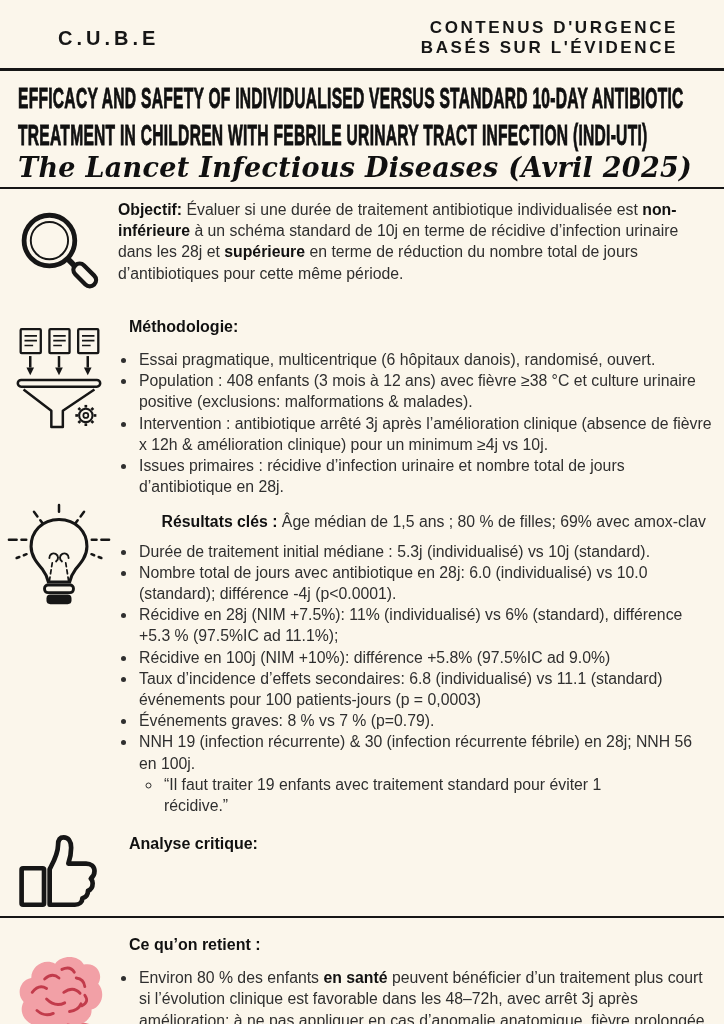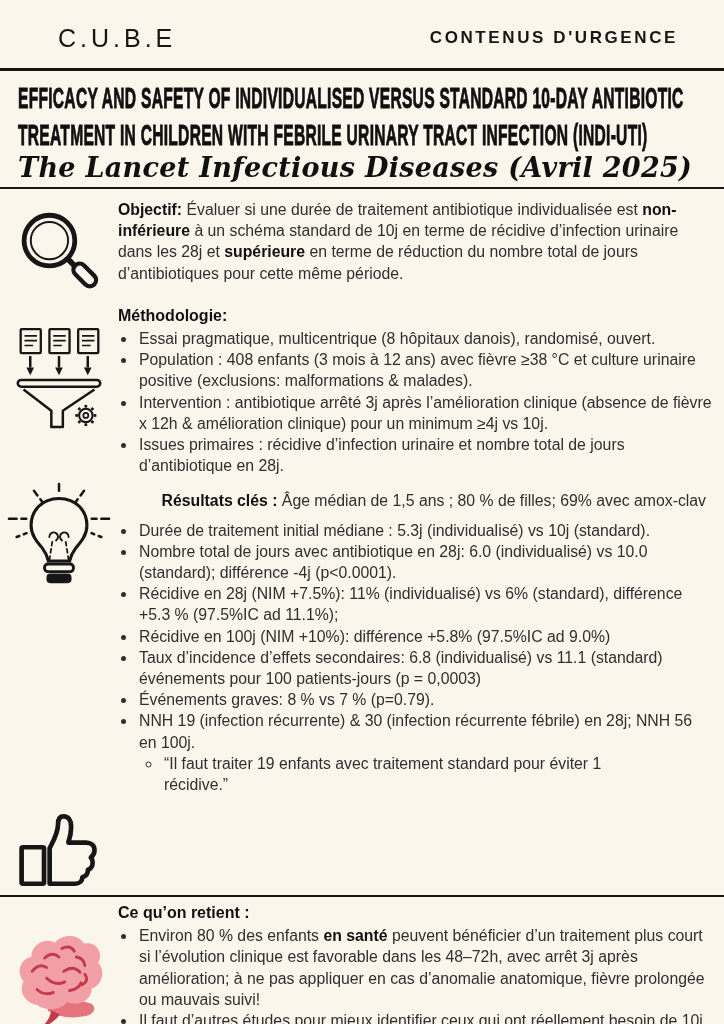--- a/index.html
+++ b/index.html
@@ -18,38 +18,38 @@
     color:var(--body-text);
     font-family:"Liberation Sans",sans-serif;
   }
   .page{width:724px;height:1024px;position:relative;}
   .rule{border:none;border-top:2px solid var(--ink);margin:0;width:100%;}
   .rule.thick{border-top-width:3px;}
 
   
   header{display:flex;justify-content:space-between;align-items:center;
     padding:16px 46px 8px 58px;height:68px;}
-  .brand{font-size:25px;font-weight:400;letter-spacing:4px;color:var(--ink);}
+  .brand{font-size:20px;font-weight:700;letter-spacing:4px;color:var(--ink);}
   .tagline{text-align:right;font-size:17px;font-weight:700;letter-spacing:2.6px;
     line-height:20px;color:var(--ink);}
 
   
   .title-block{padding:8px 31px 4px 18px;}
   .title-lines{transform:scaleX(0.52);transform-origin:0 0;white-space:nowrap;width:195%;}
   .t-line{font-size:30px;line-height:37px;font-weight:700;color:#101010;
     letter-spacing:0.5px;-webkit-text-stroke:0.9px #101010;}
   .source{font-family:"DejaVu Serif",serif;font-style:italic;font-weight:700;
     font-size:27px;line-height:30px;color:#101010;letter-spacing:0.3px;}
 
   
   .row{display:flex;}
   .icon-col{flex:0 0 118px;display:flex;justify-content:center;align-items:flex-start;}
   .content{flex:1;padding-right:10px;font-size:15.8px;line-height:21.2px;}
   .icon{color:var(--ink);overflow:visible;}
-  h3{font-size:16px;line-height:22px;margin:0;color:#111;}
+  h3{font-size:16px;line-height:22px;margin:11px;color:#111;}
   .para{margin:0;padding-top:2px;}
   .heading-line{margin:8px;text-align:right;}
   ul{margin:1px 0 0 0;padding-left:19px;}
   li{margin:0;padding-left:2px;}
   ul.sub{list-style-type:circle;padding-left:23px;margin:0;}
   ul.sub li{max-width:470px;}
   .b{font-weight:700;color:#111;}
 
   #sec-objectif{margin-top:8px;}
   #sec-methodologie{margin-top:6px;}
@@ -66,20 +66,21 @@
 </style>
 </head>
 <body>
 
 <div class="page">
 
   <header>
     <div class="brand">C.U.B.E</div>
     <div class="tagline">
       <div>CONTENUS D'URGENCE</div>
+      <div>BASÉS SUR L'ÉVIDENCE</div>
     </div>
   </header>
 
   <div class="rule thick"></div>
 
   <div class="title-block">
     <div class="title-lines">
       <div class="t-line">EFFICACY AND SAFETY OF INDIVIDUALISED VERSUS STANDARD 10-DAY ANTIBIOTIC</div>
       <div class="t-line">TREATMENT IN CHILDREN WITH FEBRILE URINARY TRACT INFECTION (INDI-UTI)</div>
     </div>
@@ -136,21 +137,21 @@
             <line y1="-11" y2="-8.2" stroke-width="2.8" transform="rotate(225)"></line>
             <line y1="-11" y2="-8.2" stroke-width="2.8" transform="rotate(270)"></line>
             <line y1="-11" y2="-8.2" stroke-width="2.8" transform="rotate(315)"></line>
           </g>
         </g>
       </svg>
     </div>
     <div class="content">
       <h3>Méthodologie:</h3>
       <ul>
-        <li><span><span>Essai pragmatique, multicentrique (8 hôpitaux danois), randomisé, ouvert.</span></span></li>
+        <li><span><span>Essai pragmatique, multicentrique (6 hôpitaux danois), randomisé, ouvert.</span></span></li>
         <li><span><span>Population : 408 enfants (3 mois à 12 ans) avec fièvre ≥38 °C et culture urinaire positive (exclusions: malformations &amp; malades).</span></span></li>
         <li><span><span>Intervention : antibiotique arrêté 3j après l’amélioration clinique (absence de fièvre x 12h &amp; amélioration clinique) pour un minimum ≥4j vs 10j.</span></span></li>
         <li><span><span>Issues primaires : récidive d’infection urinaire et nombre total de jours d’antibiotique en 28j.</span></span></li>
       </ul>
     </div>
   </section>
 
   <section class="row" id="sec-resultats">
     <div class="icon-col">
       <svg class="icon m-bulb" width="104" height="110" viewBox="0 0 108 112" fill="none">
@@ -194,20 +195,21 @@
   <section class="row" id="sec-analyse">
     <div class="icon-col">
       <svg class="icon m-thumb" width="86" height="80" viewBox="0 0 92 82" fill="none">
         <g stroke="currentColor" fill="none" stroke-width="5" stroke-linejoin="round">
           <rect x="6" y="37" width="24" height="39" rx="1.5"></rect>
           <path d="M36,76 H63 C68,76 71,73 71,69 C75,68 77,65 77,61 C80,60 82,57 82,53 C82,51 81,49 80,48 C83,46 84,43 84,40 C84,35 80,32 75,32 H56 C58,26 59,20 59,15 C59,8 56,4 51,4 C47,4 45,7 45,12 C45,22 39,32 36,38 Z"></path>
         </g>
       </svg>
     </div>
     <div class="content">
+      <h3>Analyse critique:</h3>
     </div>
   </section>
 
   <div class="rule above-retient"></div>
 
   <section class="row" id="sec-retient">
     <div class="icon-col">
       <svg class="icon m-brain" width="88" height="102" viewBox="0 0 92 106" fill="none">
         <path d="M36,80 C52,74 68,74 80,79 C86,84 82,91 72,92 C58,95 42,92 34,86 Z" fill="var(--brain-mid)"></path>
         <path d="M38,86 C36,95 32,101 24,105 C33,103 42,97 47,90 Z" fill="var(--brain-red)"></path>

